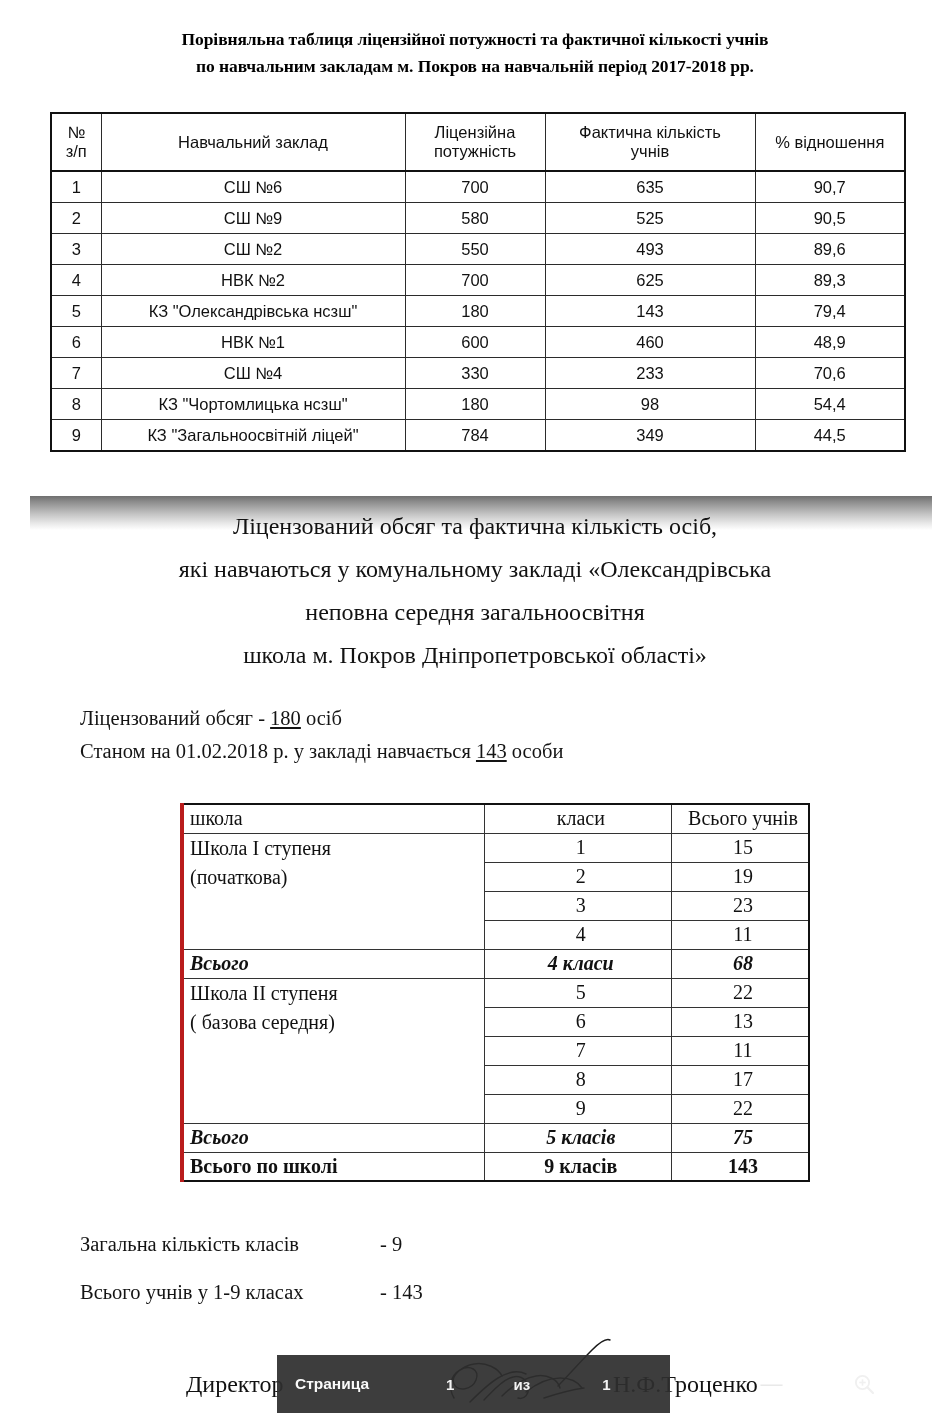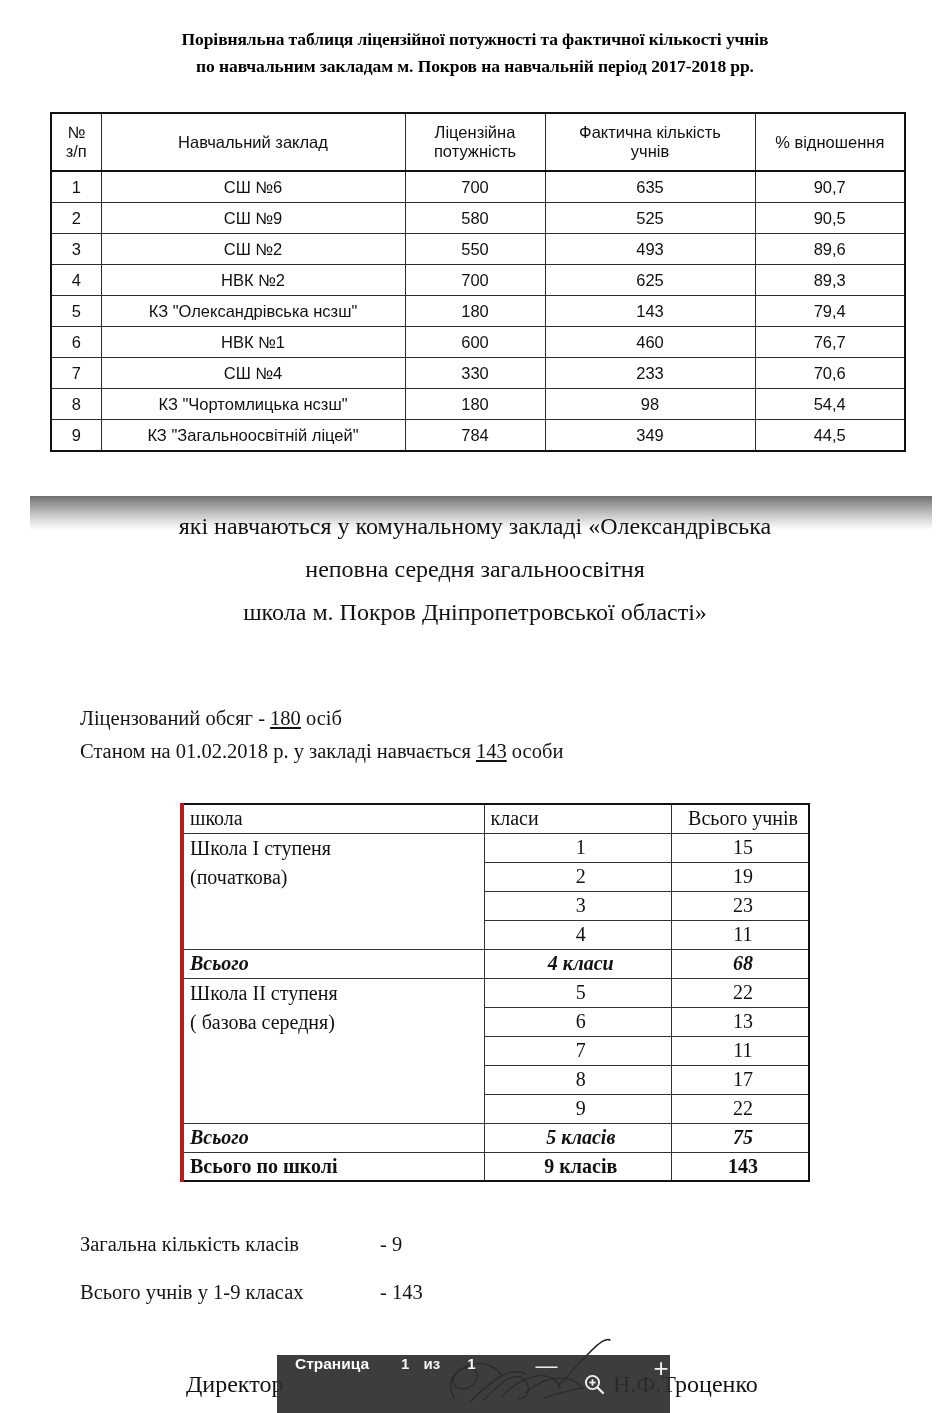--- a/index.html
+++ b/index.html
@@ -187,25 +187,27 @@
 
   
   #pdf-toolbar {
     position: absolute;
     left: 277px;
     top: 1355px;
     width: 393px;
     height: 58px;
     background: rgba(46,46,46,0.93);
     display: flex;
+    align-items: center;
     color: #f4f4f4;
     font-family: "Liberation Sans", "DejaVu Sans", sans-serif;
     font-size: 15.5px;
     box-sizing: border-box;
     padding: 0 10px;
+    gap: 45px;
   }
   #pdf-page-label {
     font-weight: bold;
     margin-left: 8px;
     font-size: 15.5px;
     color: #fafafa;
   }
   #pdf-page-current {
     margin-left: 32px;
     font-weight: bold;
@@ -315,21 +317,21 @@
       <td>КЗ "Олександрівська нсзш"</td>
       <td>180</td>
       <td>143</td>
       <td>79,4</td>
     </tr>
     <tr>
       <td>6</td>
       <td>НВК №1</td>
       <td>600</td>
       <td>460</td>
-      <td>76,7</td>
+      <td>48,9</td>
     </tr>
     <tr>
       <td>7</td>
       <td>СШ №4</td>
       <td>330</td>
       <td>233</td>
       <td>70,6</td>
     </tr>
     <tr>
       <td>8</td>
@@ -344,20 +346,21 @@
       <td>784</td>
       <td>349</td>
       <td>44,5</td>
     </tr>
   </tbody>
 </table>
 
 <div id="scan-band"></div>
 
 <div id="section-two-title">
+  <span class="t-line">Ліцензований обсяг та фактична кількість осіб,</span>
   <span class="t-line">які навчаються у комунальному закладі «Олександрівська</span>
   <span class="t-line">неповна  середня загальноосвітня</span>
   <span class="t-line">школа м. Покров Дніпропетровської області»</span>
 </div>
 
 <div class="info-line" id="info-line-capacity">
   <span>Ліцензований обсяг  -</span>
   <span class="u-val">180</span>
   <span>осіб</span>
 </div>
@@ -370,21 +373,21 @@
 
 <table id="table-school-classes">
   <colgroup>
     <col class="t2-col-school">
       <col class="t2-col-class">
       <col class="t2-col-total">
   </colgroup>
   <tbody>
     <tr>
       <td class="t2-col-school outer-l outer-t">школа</td>
-      <td class="t2-col-class outer-t" style="text-align:left;">класи</td>
+      <td class="t2-col-class outer-t" style="text-align:center;">класи</td>
       <td class="t2-col-total outer-r outer-t">Всього учнів</td>
     </tr>
 
     <tr>
       <td class="t2-col-school outer-l cell-group-label" rowspan="4">
         <span>Школа I ступеня</span>
         <span>(початкова)</span>
       </td>
       <td class="t2-col-class">1</td>
       <td class="t2-col-total outer-r">15</td>

